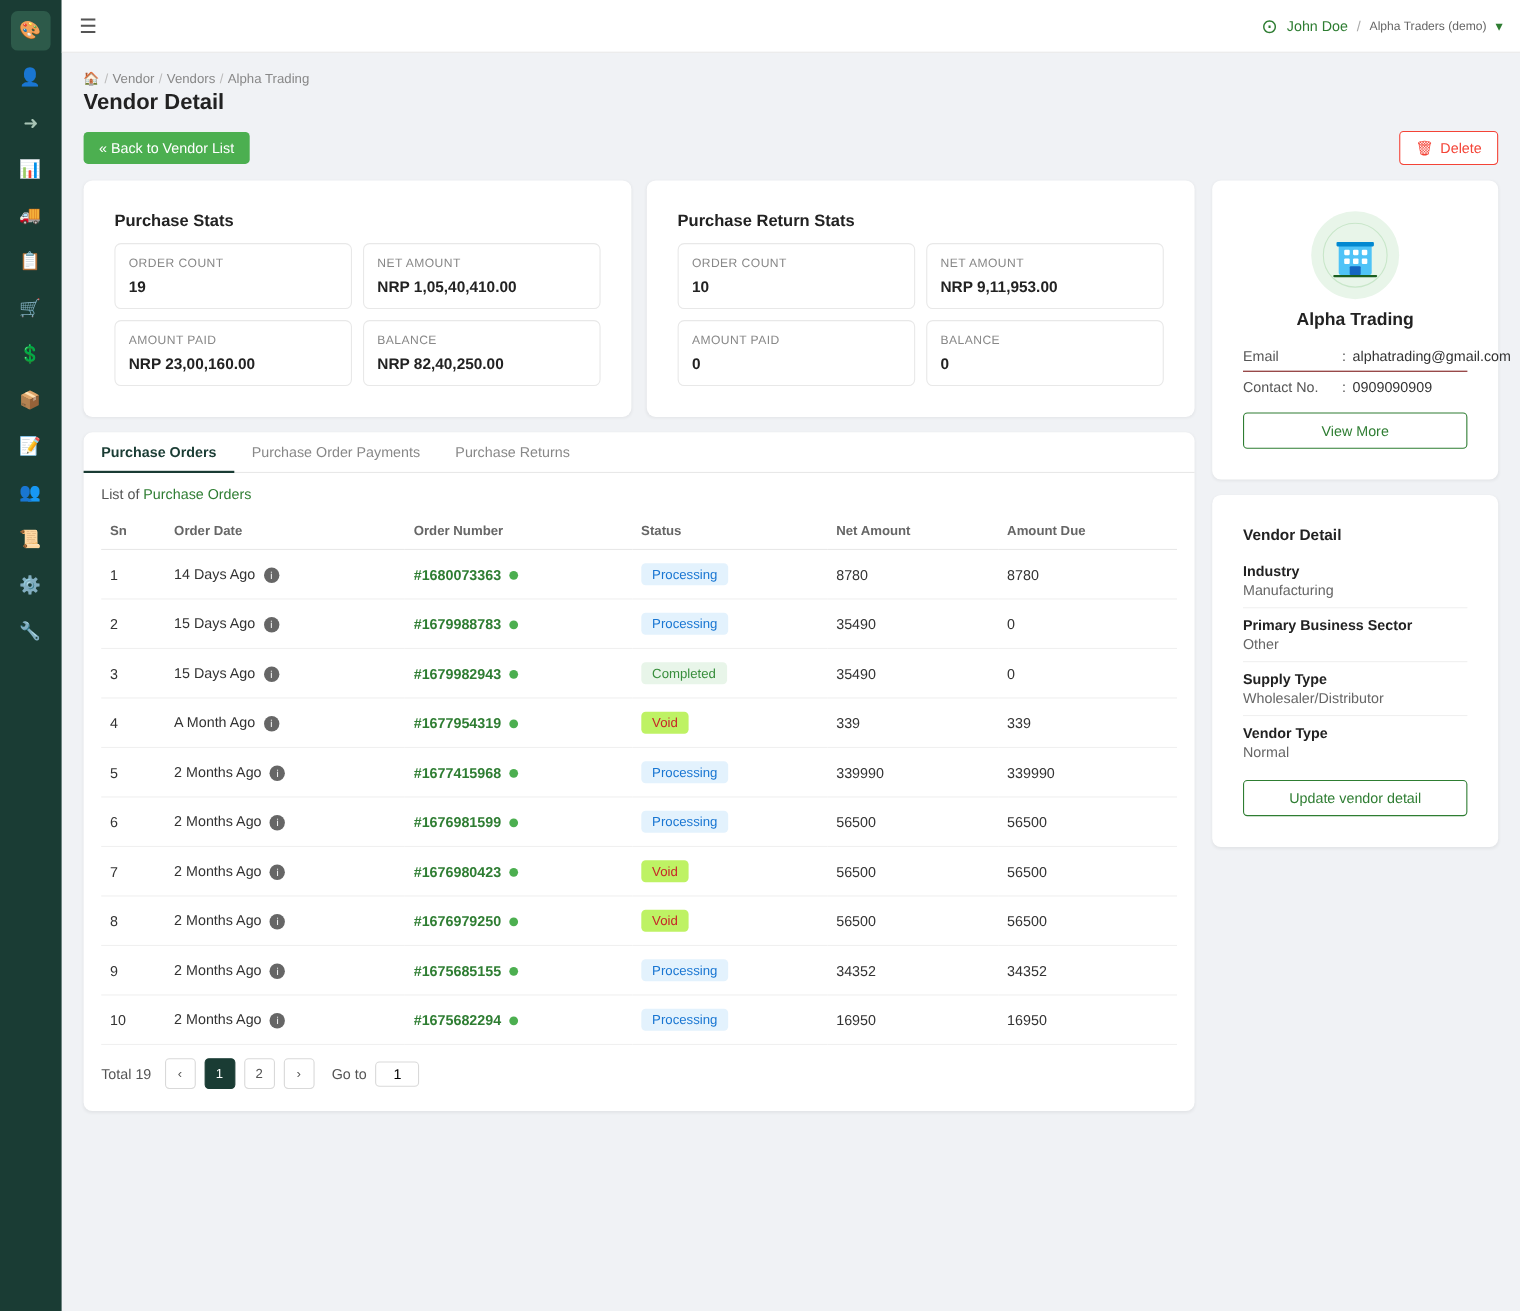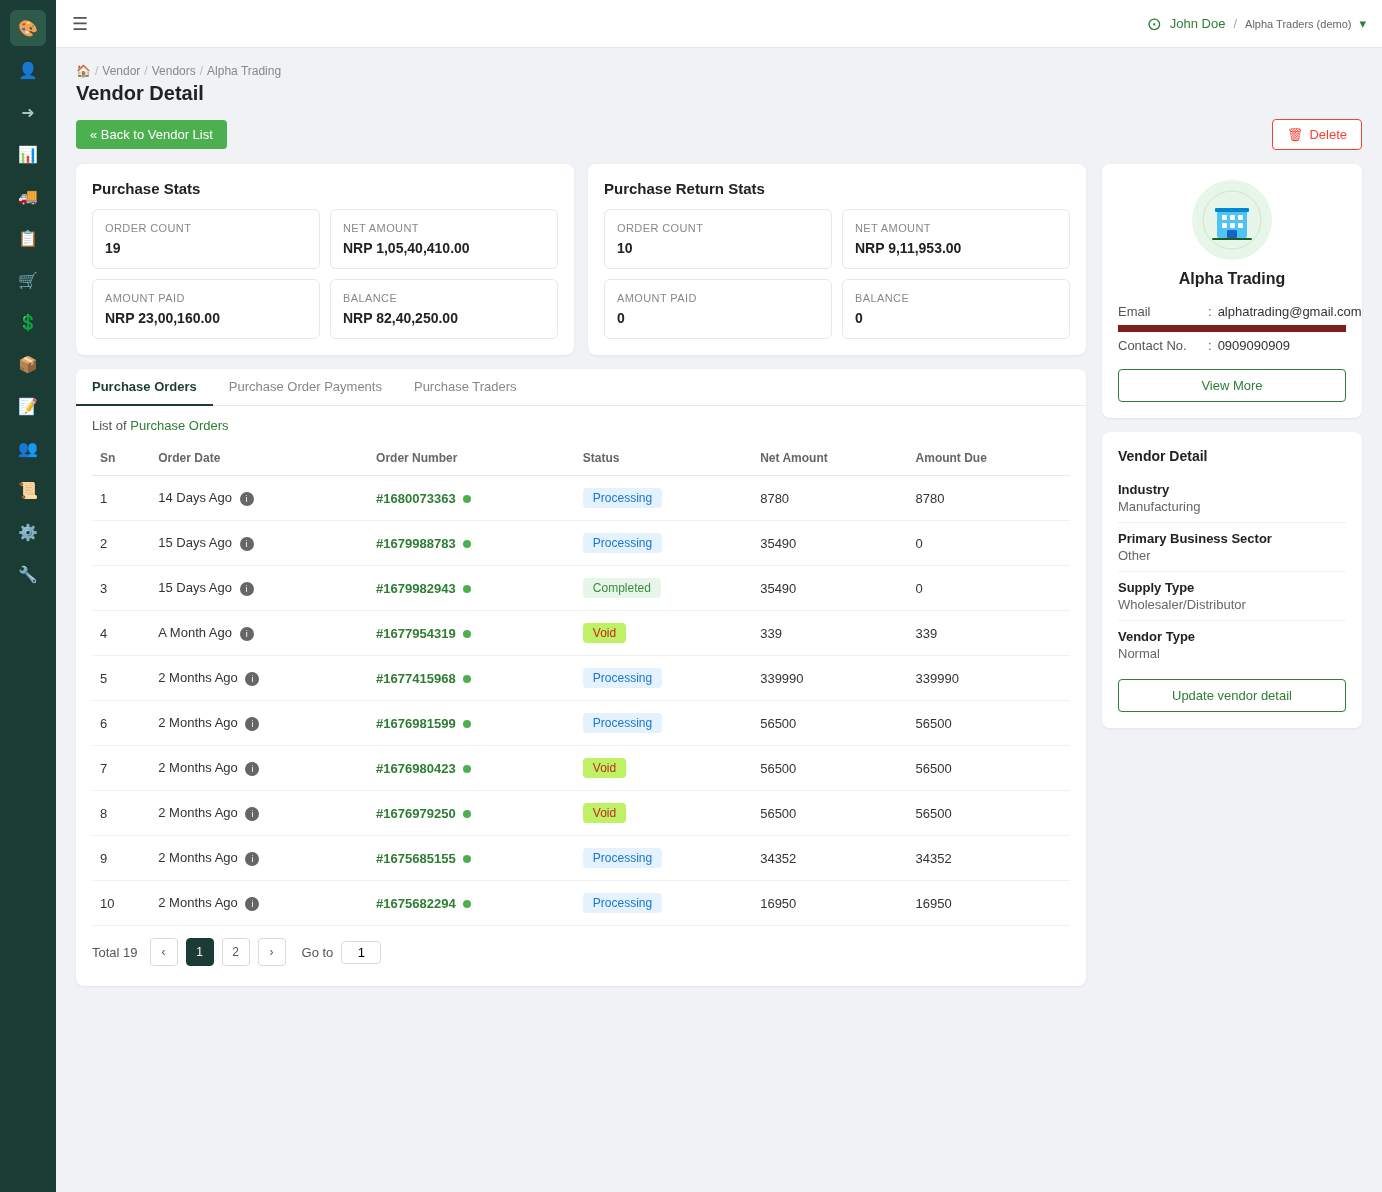--- a/index.html
+++ b/index.html
@@ -37,21 +37,21 @@
     .action-bar { display: flex; justify-content: space-between; align-items: center; margin-bottom: 14px; }
     .btn-back { background: #4caf50; color: #fff; border: none; border-radius: 4px; padding: 7px 14px; font-size: 13px; cursor: pointer; display: flex; align-items: center; gap: 6px; }
     .btn-delete { background: #fff; color: #f44336; border: 1px solid #f44336; border-radius: 4px; padding: 7px 14px; font-size: 13px; cursor: pointer; display: flex; align-items: center; gap: 6px; }
 
     
     .two-col { display: flex; gap: 16px; }
     .left-col { flex: 1; display: flex; flex-direction: column; gap: 14px; }
     .right-col { width: 260px; flex-shrink: 0; display: flex; flex-direction: column; gap: 14px; }
 
     
-    .card { background: #fff; border-radius: 8px; padding: 16px; box-shadow: 0 1px 3px rgba(0,0,0,0.06); }
+    .card { background: #fff; border-radius: 8px; padding: 28px; box-shadow: 0 1px 3px rgba(0,0,0,0.06); }
 
     
     .stats-title { font-size: 15px; font-weight: 600; color: #222; margin-bottom: 12px; }
     .stats-grid { display: grid; grid-template-columns: 1fr 1fr; gap: 10px; }
     .stat-box { border: 1px solid #e8e8e8; border-radius: 6px; padding: 12px; }
     .stat-label { font-size: 11px; color: #888; font-weight: 500; text-transform: uppercase; margin-bottom: 6px; letter-spacing: 0.4px; }
     .stat-value { font-size: 14px; font-weight: 600; color: #222; }
 
     
     .stats-row { display: grid; grid-template-columns: 1fr 1fr; gap: 14px; }
@@ -82,21 +82,21 @@
     .pagination .total { margin-right: 4px; }
     .page-btn { width: 28px; height: 28px; border: 1px solid #d9d9d9; background: #fff; border-radius: 4px; cursor: pointer; display: flex; align-items: center; justify-content: center; font-size: 12px; color: #555; }
     .page-btn.active { background: #1a3c34; color: #fff; border-color: #1a3c34; }
     .goto-label { margin-left: 8px; }
     .goto-input { width: 40px; border: 1px solid #d9d9d9; border-radius: 4px; padding: 3px 6px; text-align: center; font-size: 13px; }
 
     
     .vendor-avatar { display: flex; justify-content: center; margin-bottom: 10px; }
     .vendor-avatar-img { width: 80px; height: 80px; border-radius: 50%; background: #e8f5e9; display: flex; align-items: center; justify-content: center; overflow: hidden; }
     .vendor-name { text-align: center; font-size: 16px; font-weight: 600; color: #222; margin-bottom: 10px; }
-    .vendor-info-row { display: flex; padding: 6px 0; border-bottom: 7px solid #7f1d1d; font-size: 13px; }
+    .vendor-info-row { display: flex; padding: 6px 0; border-bottom: 1px solid #7f1d1d; font-size: 13px; }
     .vendor-info-row:last-of-type { border-bottom: none; }
     .vi-label { color: #555; width: 90px; flex-shrink: 0; }
     .vi-sep { color: #555; margin-right: 6px; }
     .vi-val { color: #333; }
     .btn-view-more { width: 100%; background: #fff; color: #2e7d32; border: 1px solid #2e7d32; border-radius: 4px; padding: 8px; font-size: 13px; cursor: pointer; margin-top: 10px; font-weight: 500; }
 
     
     .vendor-detail-title { font-size: 14px; font-weight: 600; color: #222; margin-bottom: 10px; }
     .vd-row { padding: 8px 0; border-bottom: 1px solid #f0f0f0; }
     .vd-row:last-of-type { border-bottom: none; }
@@ -213,21 +213,21 @@
               </div>
             </div>
           </div>
         </div>
 
         <div class="card" style="padding:0;">
 
           <div class="tabs">
             <div class="tab active">Purchase Orders</div>
             <div class="tab">Purchase Order Payments</div>
-            <div class="tab">Purchase Traders</div>
+            <div class="tab">Purchase Returns</div>
           </div>
 
           <div style="padding: 0 16px 16px;">
             <div class="table-header">
               <span class="table-header-text">
                 List of <span>Purchase Orders</span>
               </span>
             </div>
             <table>
               <thead>

